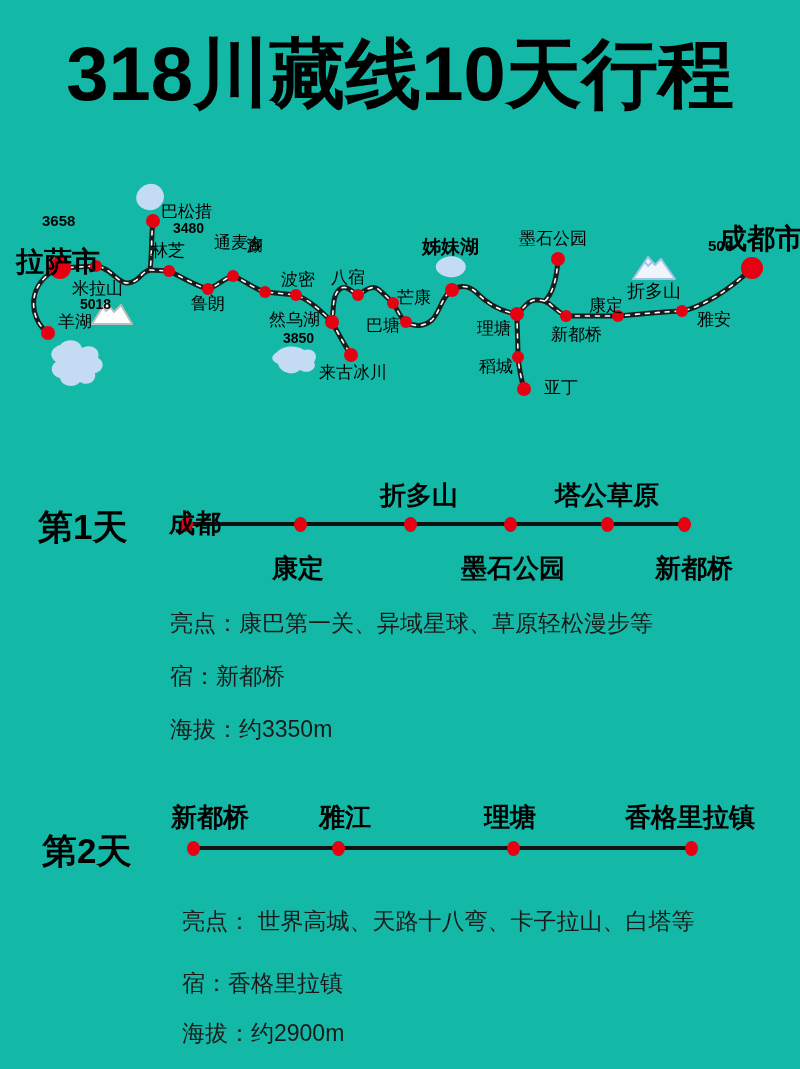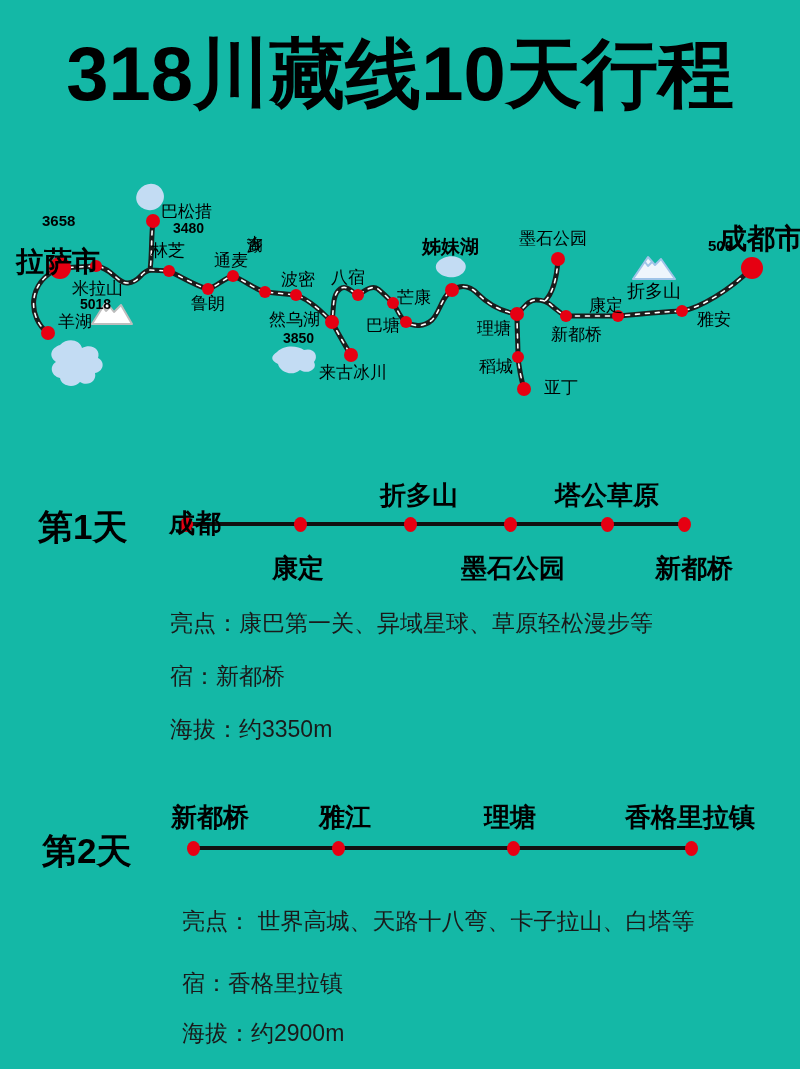--- a/index.html
+++ b/index.html
@@ -91,21 +91,21 @@
 
     <div class="ml elev" style="left:42px;top:213px;font-size:15px;">3658</div>
     <div class="ml city" style="left:16px;top:231px;">拉萨市</div>
     <div class="ml" style="left:72px;top:280px;">米拉山</div>
     <div class="ml elev" style="left:80px;top:297px;">5018</div>
     <div class="ml" style="left:58px;top:313px;">羊湖</div>
     <div class="ml" style="left:161px;top:203px;">巴松措</div>
     <div class="ml elev" style="left:173px;top:221px;">3480</div>
     <div class="ml" style="left:151px;top:242px;">林芝</div>
     <div class="ml" style="left:191px;top:295px;">鲁朗</div>
-    <div class="ml" style="left:214px;top:252px;">通麦</div>
+    <div class="ml" style="left:214px;top:234px;">通麦</div>
     <div class="ml vert" style="left:246px;top:222px;">古乡湖</div>
     <div class="ml" style="left:281px;top:271px;">波密</div>
     <div class="ml" style="left:269px;top:311px;">然乌湖</div>
     <div class="ml elev" style="left:283px;top:331px;">3850</div>
     <div class="ml" style="left:319px;top:364px;">来古冰川</div>
     <div class="ml" style="left:331px;top:269px;">八宿</div>
     <div class="ml" style="left:397px;top:289px;">芒康</div>
     <div class="ml" style="left:366px;top:317px;">巴塘</div>
     <div class="ml semi" style="left:422px;top:237px;">姊妹湖</div>
     <div class="ml" style="left:477px;top:320px;">理塘</div>

